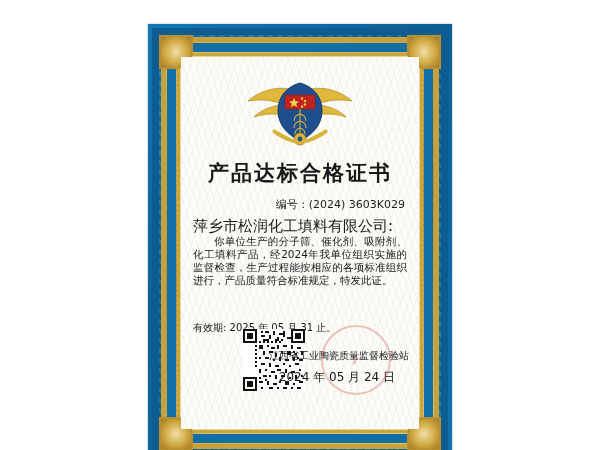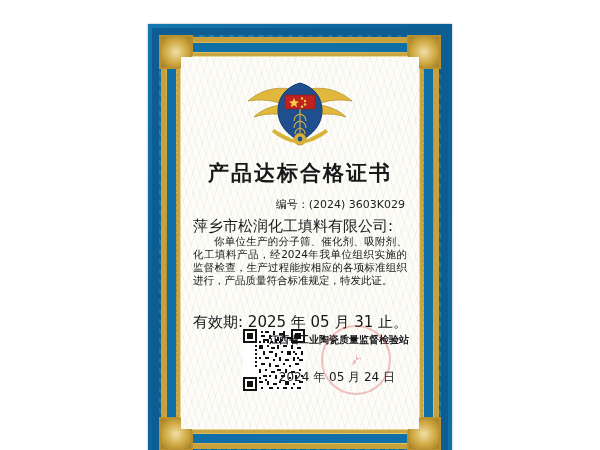--- a/index.html
+++ b/index.html
@@ -181,41 +181,40 @@
     font-size: 10.5px;
     line-height: 13px;
     color: #15171a;
     text-align: justify;
     text-indent: 21px;
   }
 
   .validity {
     position: absolute;
     left: 12px;
-    top: 256px;
-    font-size: 15px;
+    top: 264px;
+    font-size: 10px;
     color: #15171a;
   }
 
   .qr {
     position: absolute;
     left: 62px;
     top: 272px;
     width: 62px;
     height: 62px;
     background: #ffffff;
   }
 
   .issuer {
     position: absolute;
     right: 10px;
-    top: 276px;
+    top: 292px;
     font-size: 10px;
     color: #15171a;
-    font-weight: bold;
   }
 
   .date {
     position: absolute;
     right: 24px;
     top: 312px;
     font-size: 12px;
     color: #15171a;
   }
 

